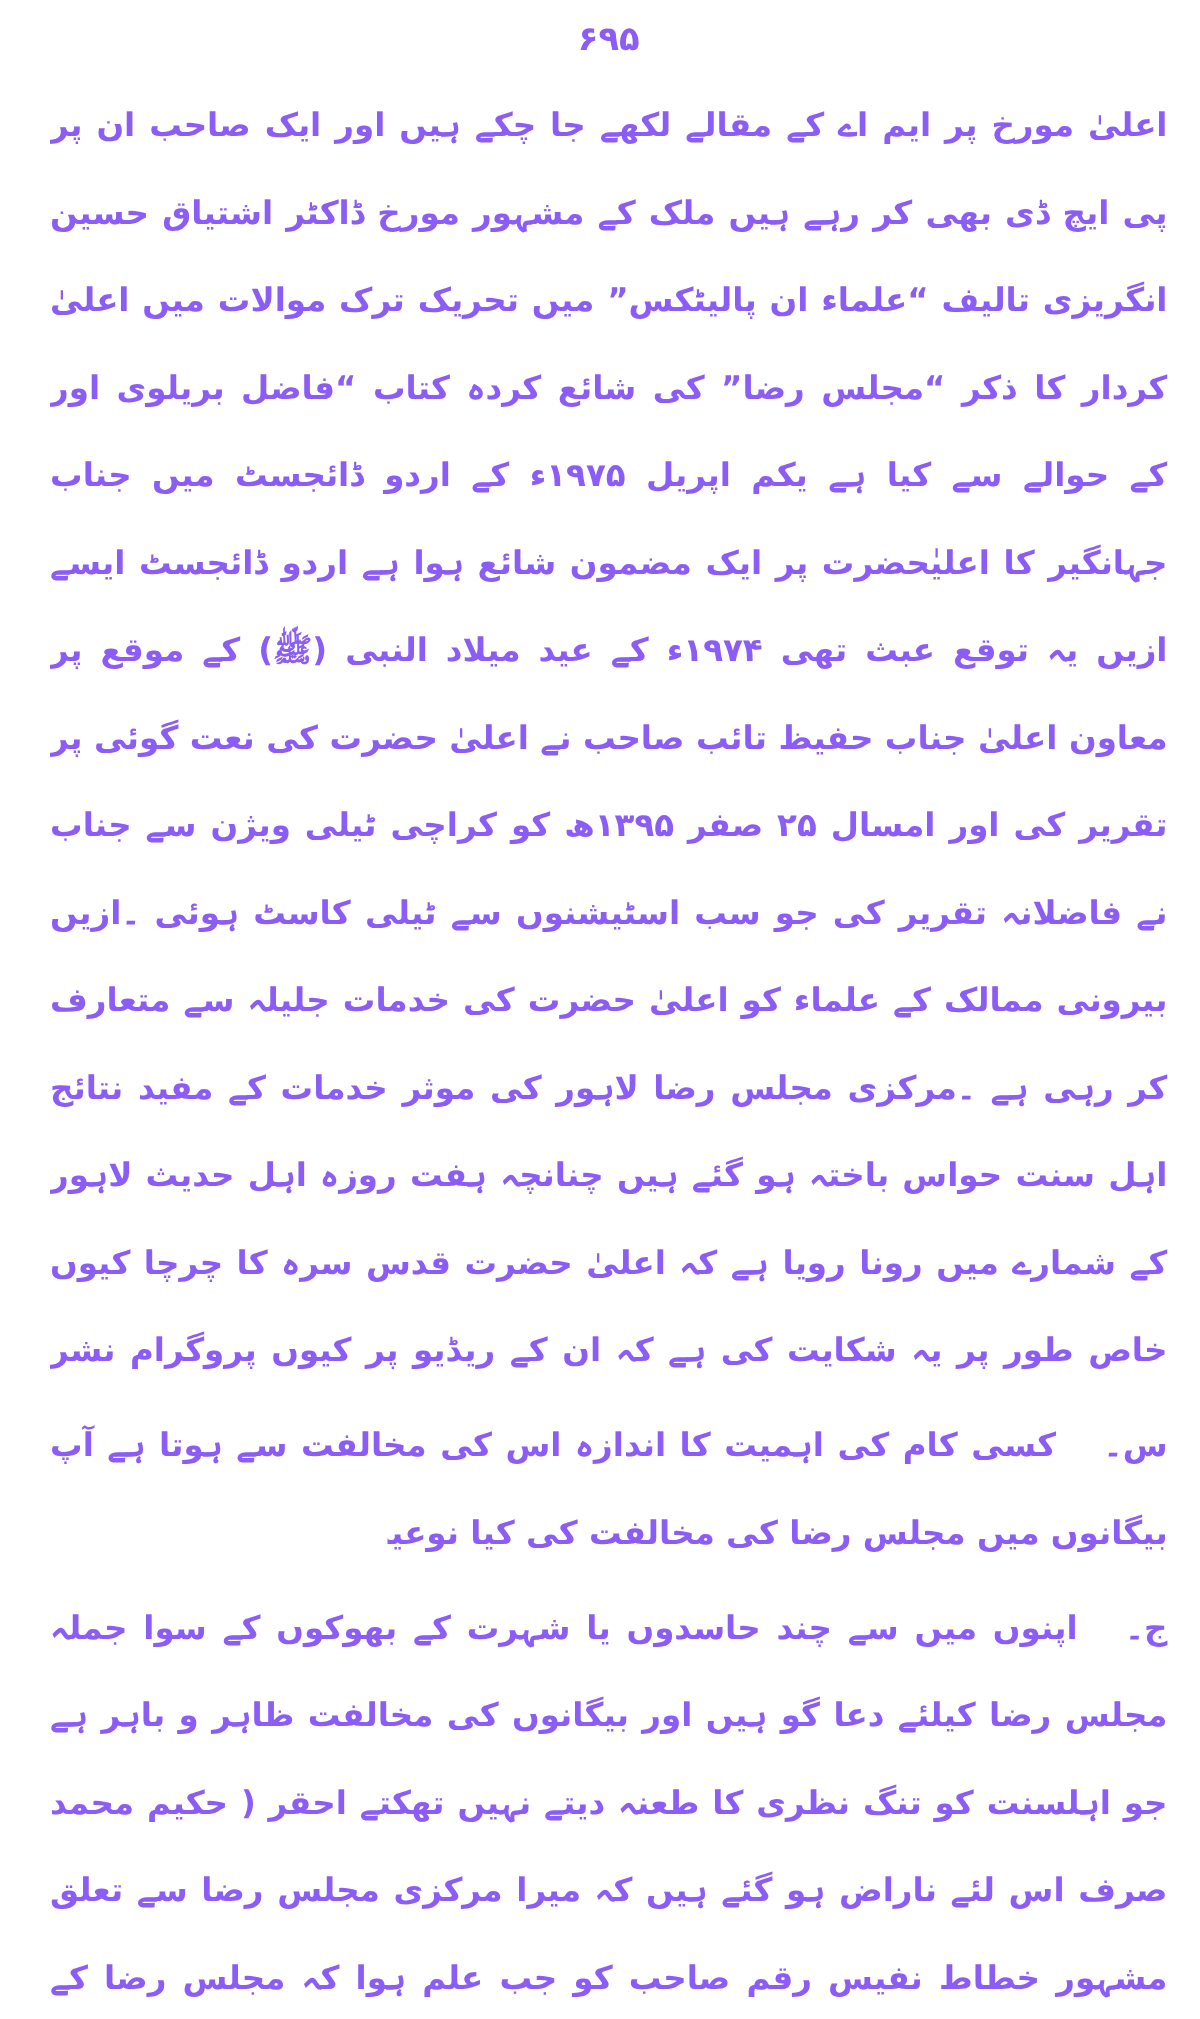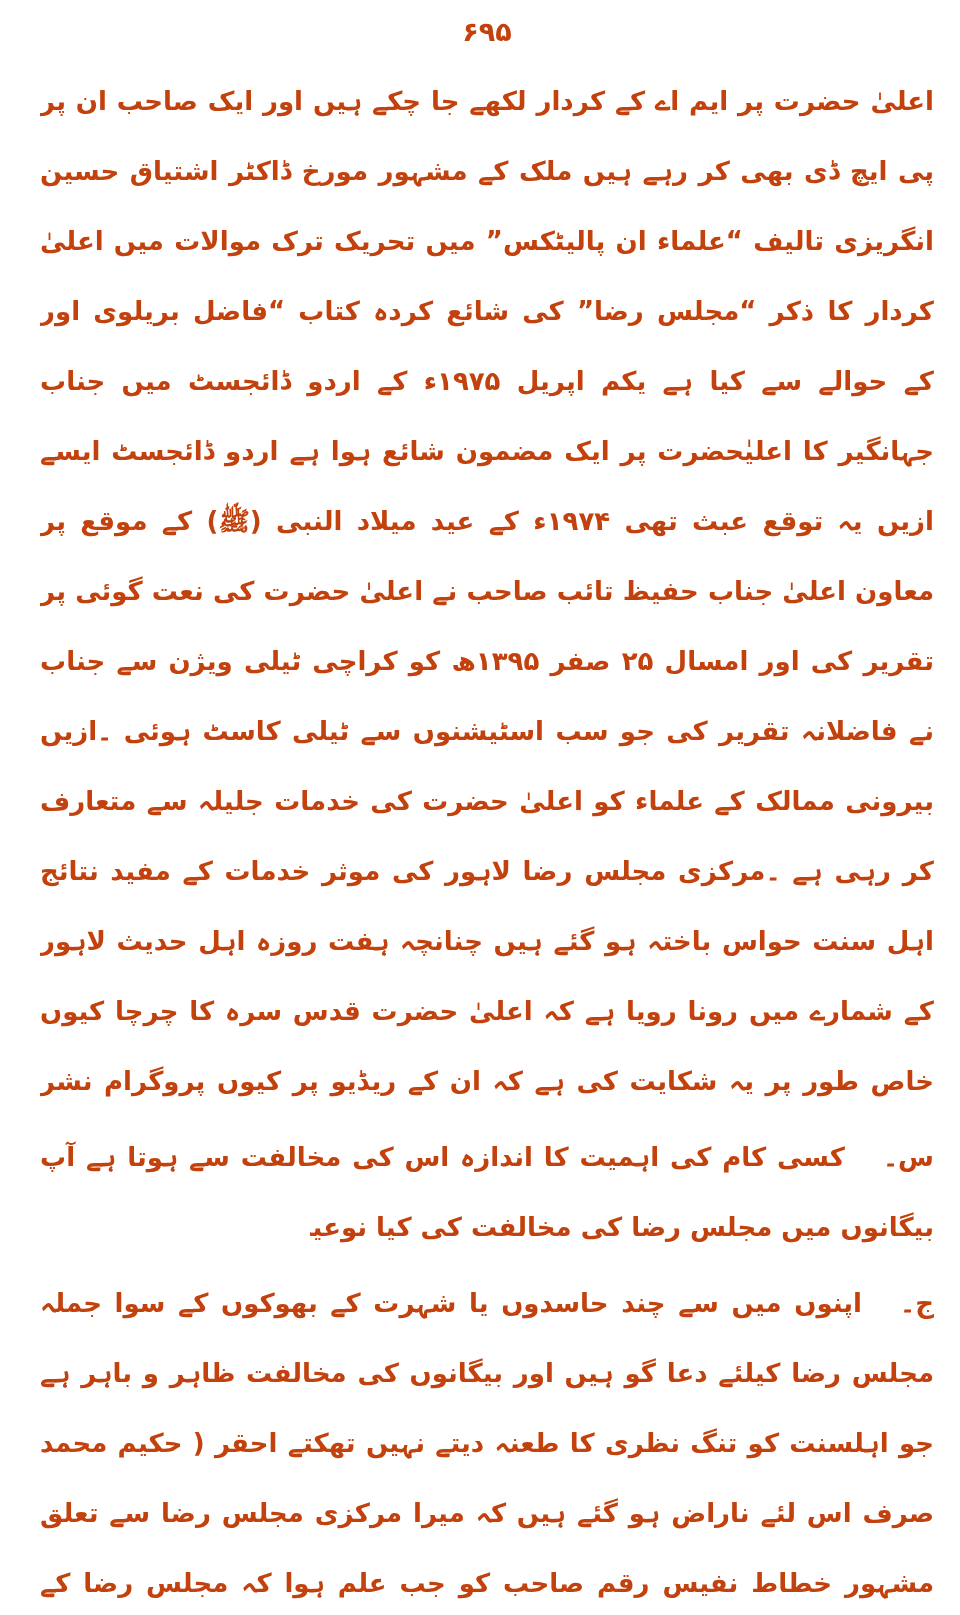--- a/index.html
+++ b/index.html
@@ -6,21 +6,21 @@
     margin: 0;
     padding: 0;
     background: #ffffff;
   }
   .page {
     position: relative;
     width: 960px;
     height: 1615px;
     box-sizing: border-box;
     background: #ffffff;
-    color: #c2410c;
+    color: #8b5cf6;
     direction: rtl;
     font-family: "DejaVu Sans", sans-serif;
     font-weight: bold;
     padding: 6px 26px 0 40px;
     overflow: hidden;
   }
   .page-number {
     text-align: center;
     font-size: 27px;
     height: 60px;
@@ -68,21 +68,21 @@
   }
 </style>
 </head>
 <body>
 
 <div class="page">
 
   <div class="page-number">۶۹۵</div>
 
   <div>
-    <div class="line fill">اعلیٰ حضرت پر ایم اے کے کردار لکھے جا چکے ہیں اور ایک صاحب ان پر</div>
+    <div class="line fill">اعلیٰ مورخ پر ایم اے کے مقالے لکھے جا چکے ہیں اور ایک صاحب ان پر</div>
     <div class="line fill">پی ایچ ڈی بھی کر رہے ہیں ملک کے مشہور مورخ ڈاکٹر اشتیاق حسین قریشی نے اپنی</div>
     <div class="line fill">انگریزی تالیف “علماء ان پالیٹکس” میں تحریک ترک موالات میں اعلیٰ حضرت کے اہم</div>
     <div class="line fill">کردار کا ذکر “مجلس رضا” کی شائع کردہ کتاب “فاضل بریلوی اور ترک موالات”</div>
     <div class="line fill">کے حوالے سے کیا ہے یکم اپریل ۱۹۷۵ء کے اردو ڈائجسٹ میں جناب مقبول</div>
     <div class="line fill">جہانگیر کا اعلیٰحضرت پر ایک مضمون شائع ہوا ہے اردو ڈائجسٹ ایسے پرچے سے قبل</div>
     <div class="line fill">ازیں یہ توقع عبث تھی ۱۹۷۴ء کے عید میلاد النبی (ﷺ) کے موقع پر مجلس رضا کے</div>
     <div class="line fill">معاون اعلیٰ جناب حفیظ تائب صاحب نے اعلیٰ حضرت کی نعت گوئی پر نہایت پر مغز</div>
     <div class="line fill">تقریر کی اور امسال ۲۵ صفر ۱۳۹۵ھ کو کراچی ٹیلی ویژن سے جناب حسن مثنیٰ ندوی</div>
     <div class="line fill">نے فاضلانہ تقریر کی جو سب اسٹیشنوں سے ٹیلی کاسٹ ہوئی ۔ازیں علاوہ مجلس</div>
     <div class="line fill">بیرونی ممالک کے علماء کو اعلیٰ حضرت کی خدمات جلیلہ سے متعارف کرانے کی مساعی</div>

